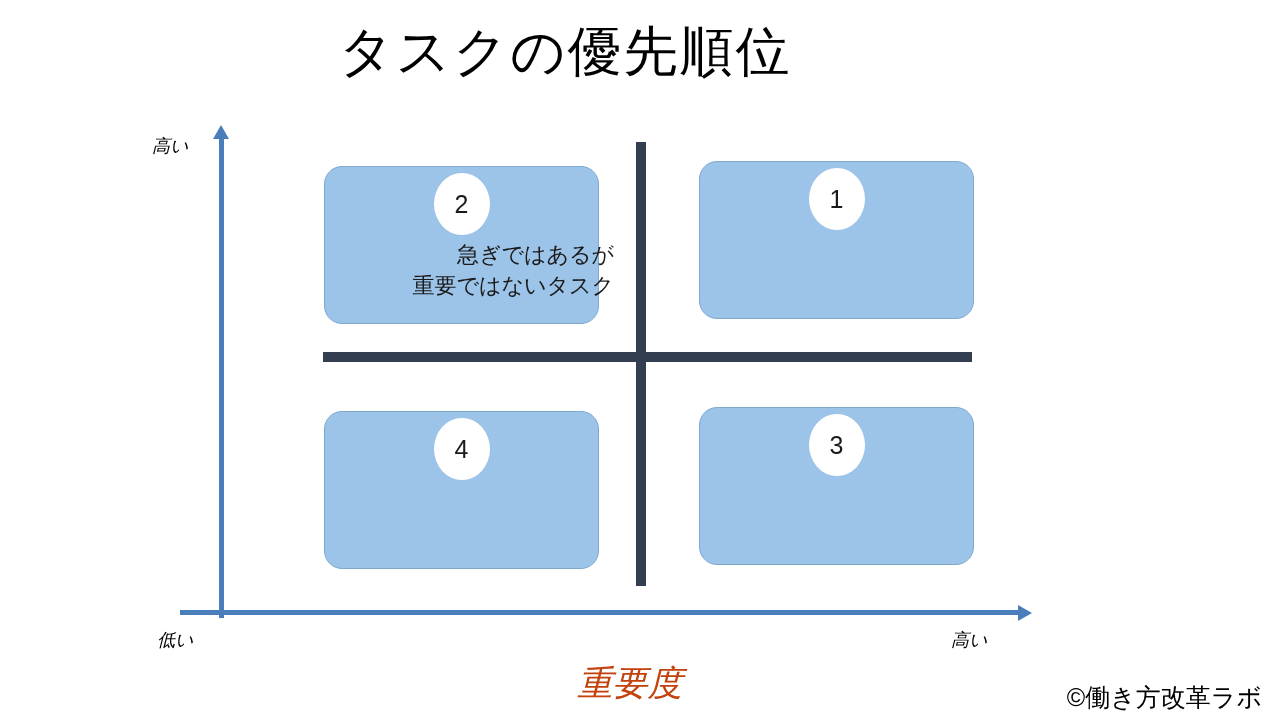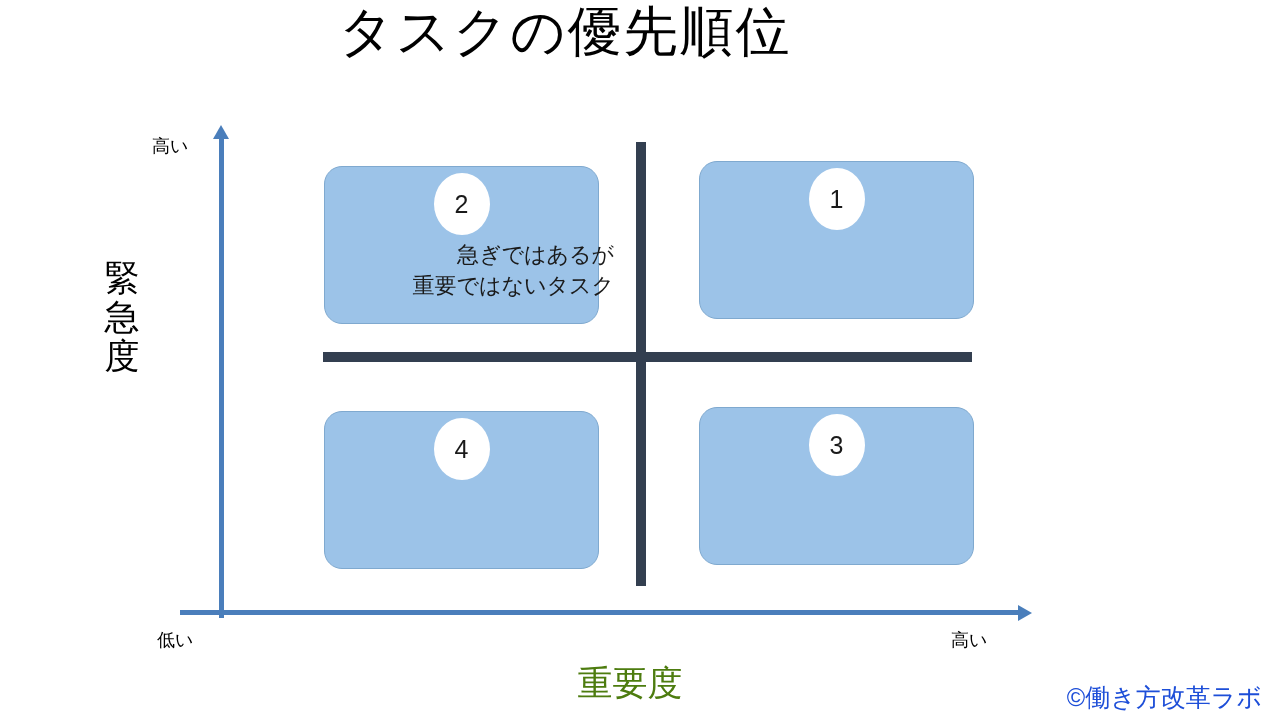--- a/index.html
+++ b/index.html
@@ -17,21 +17,21 @@
     width: 1280px;
     height: 720px;
     background: #ffffff;
     overflow: hidden;
   }
 
   
   #title {
     position: absolute;
     left: 0;
-    top: 0;
+    top: 20px;
     width: 1130px;
     text-align: center;
     font-size: 54px;
     line-height: 1.15;
     font-weight: 400;
     color: #000000;
     letter-spacing: 2px;
     white-space: nowrap;
   }
 
@@ -84,28 +84,30 @@
     color: #000000;
     word-break: break-all;
   }
   #x-axis-title {
     position: absolute;
     left: 440px;
     top: 660px;
     width: 380px;
     text-align: center;
     font-size: 35px;
-    color: #4d7c0f;
-    white-space: nowrap;
+    color: #c2410c;
+    white-space: nowrap;
+    font-style: italic;
   }
   .tick-label {
     position: absolute;
     font-size: 18px;
     color: #000000;
     white-space: nowrap;
+    font-style: italic;
   }
   #y-high-label { left: 152px; top: 134px; }
   #x-low-label  { left: 157px; top: 628px; text-align: center; }
   #x-high-label { left: 951px; top: 628px; }
 
   
   .cross-line {
     position: absolute;
     background: #333f50;
   }
@@ -163,37 +165,36 @@
     color: #1a1a1a;
     white-space: pre-line;
   }
 
   
   #footer-credit {
     position: absolute;
     right: 18px;
     bottom: 6px;
     font-size: 25px;
-    color: #1d4ed8;
+    color: #000000;
     white-space: nowrap;
   }
 </style>
 </head>
 <body>
 
 <div id="slide">
 
   <div id="title">タスクの優先順位</div>
 
   <div id="y-axis-line" class="axis-line"></div>
   <div id="y-axis-arrow" class="arrow-head"></div>
   <div id="x-axis-line" class="axis-line"></div>
   <div id="x-axis-arrow" class="arrow-head"></div>
 
-  <div id="y-axis-title">緊急度</div>
   <div id="x-axis-title">重要度</div>
 
   <div id="y-high-label" class="tick-label">高い</div>
   <div id="x-low-label" class="tick-label">低い</div>
   <div id="x-high-label" class="tick-label">高い</div>
 
   <div id="cross-vertical" class="cross-line"></div>
   <div id="cross-horizontal" class="cross-line"></div>
 
   <div id="quad-1" class="quadrant">

